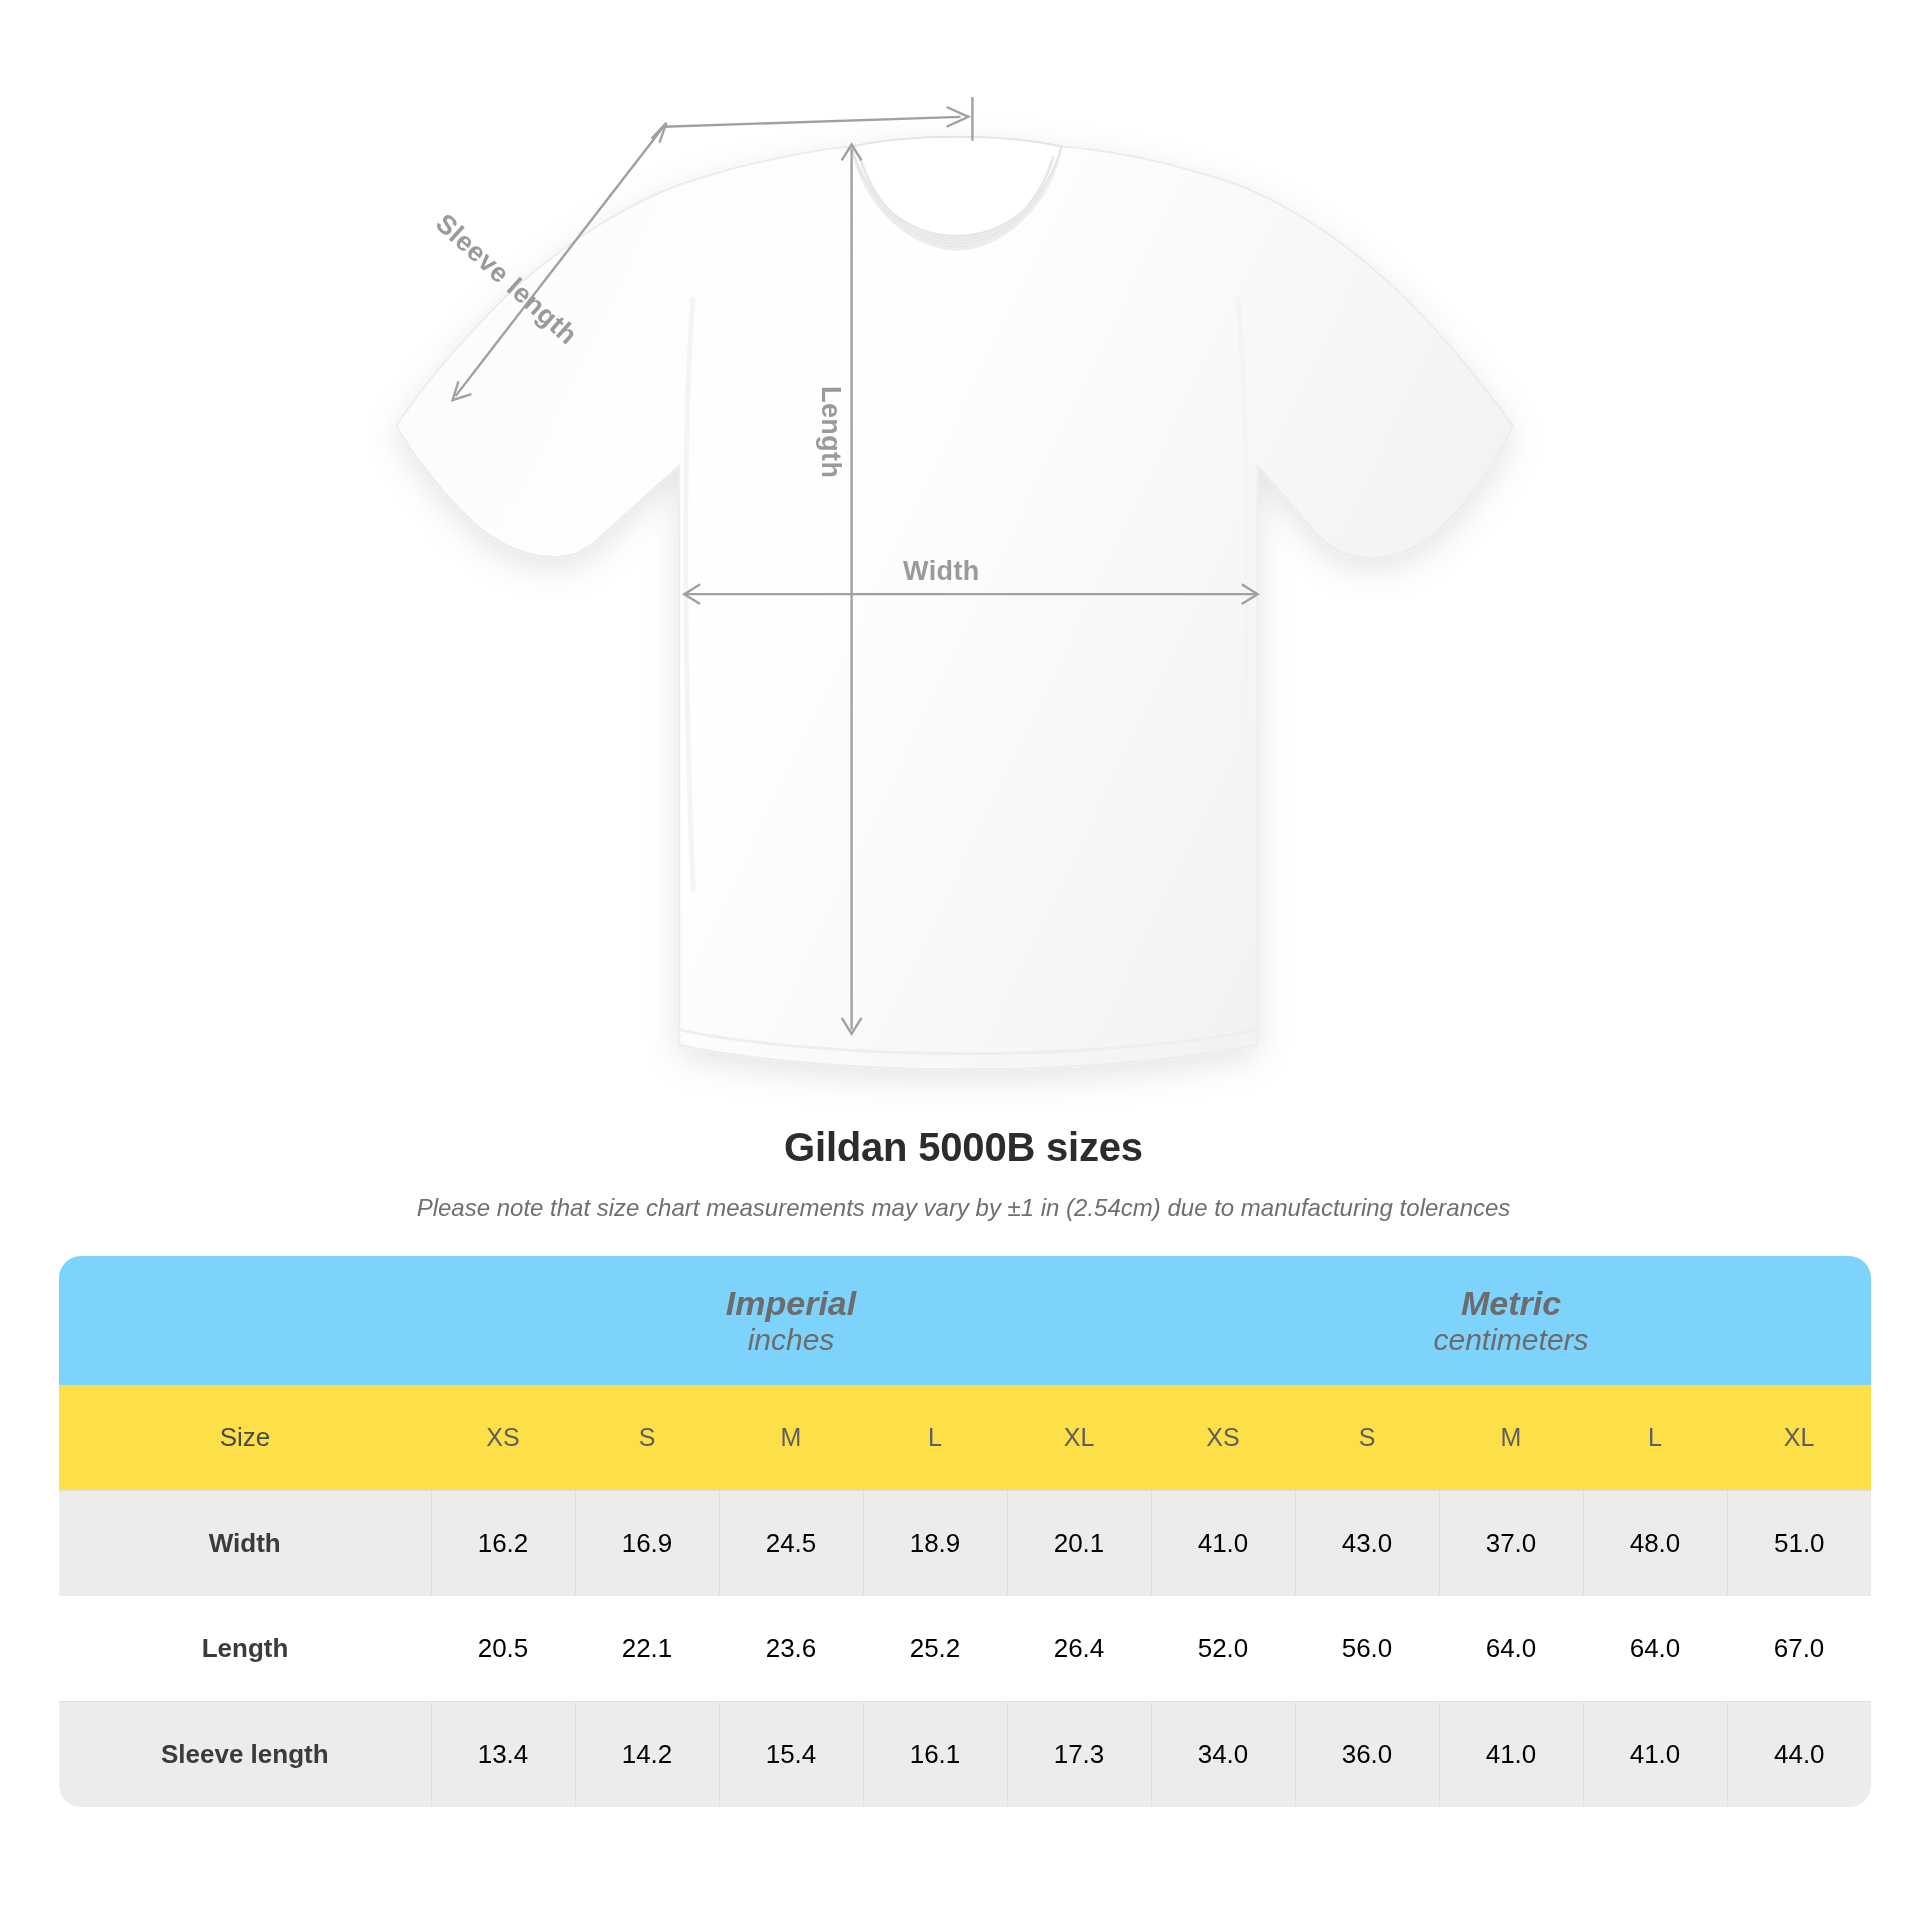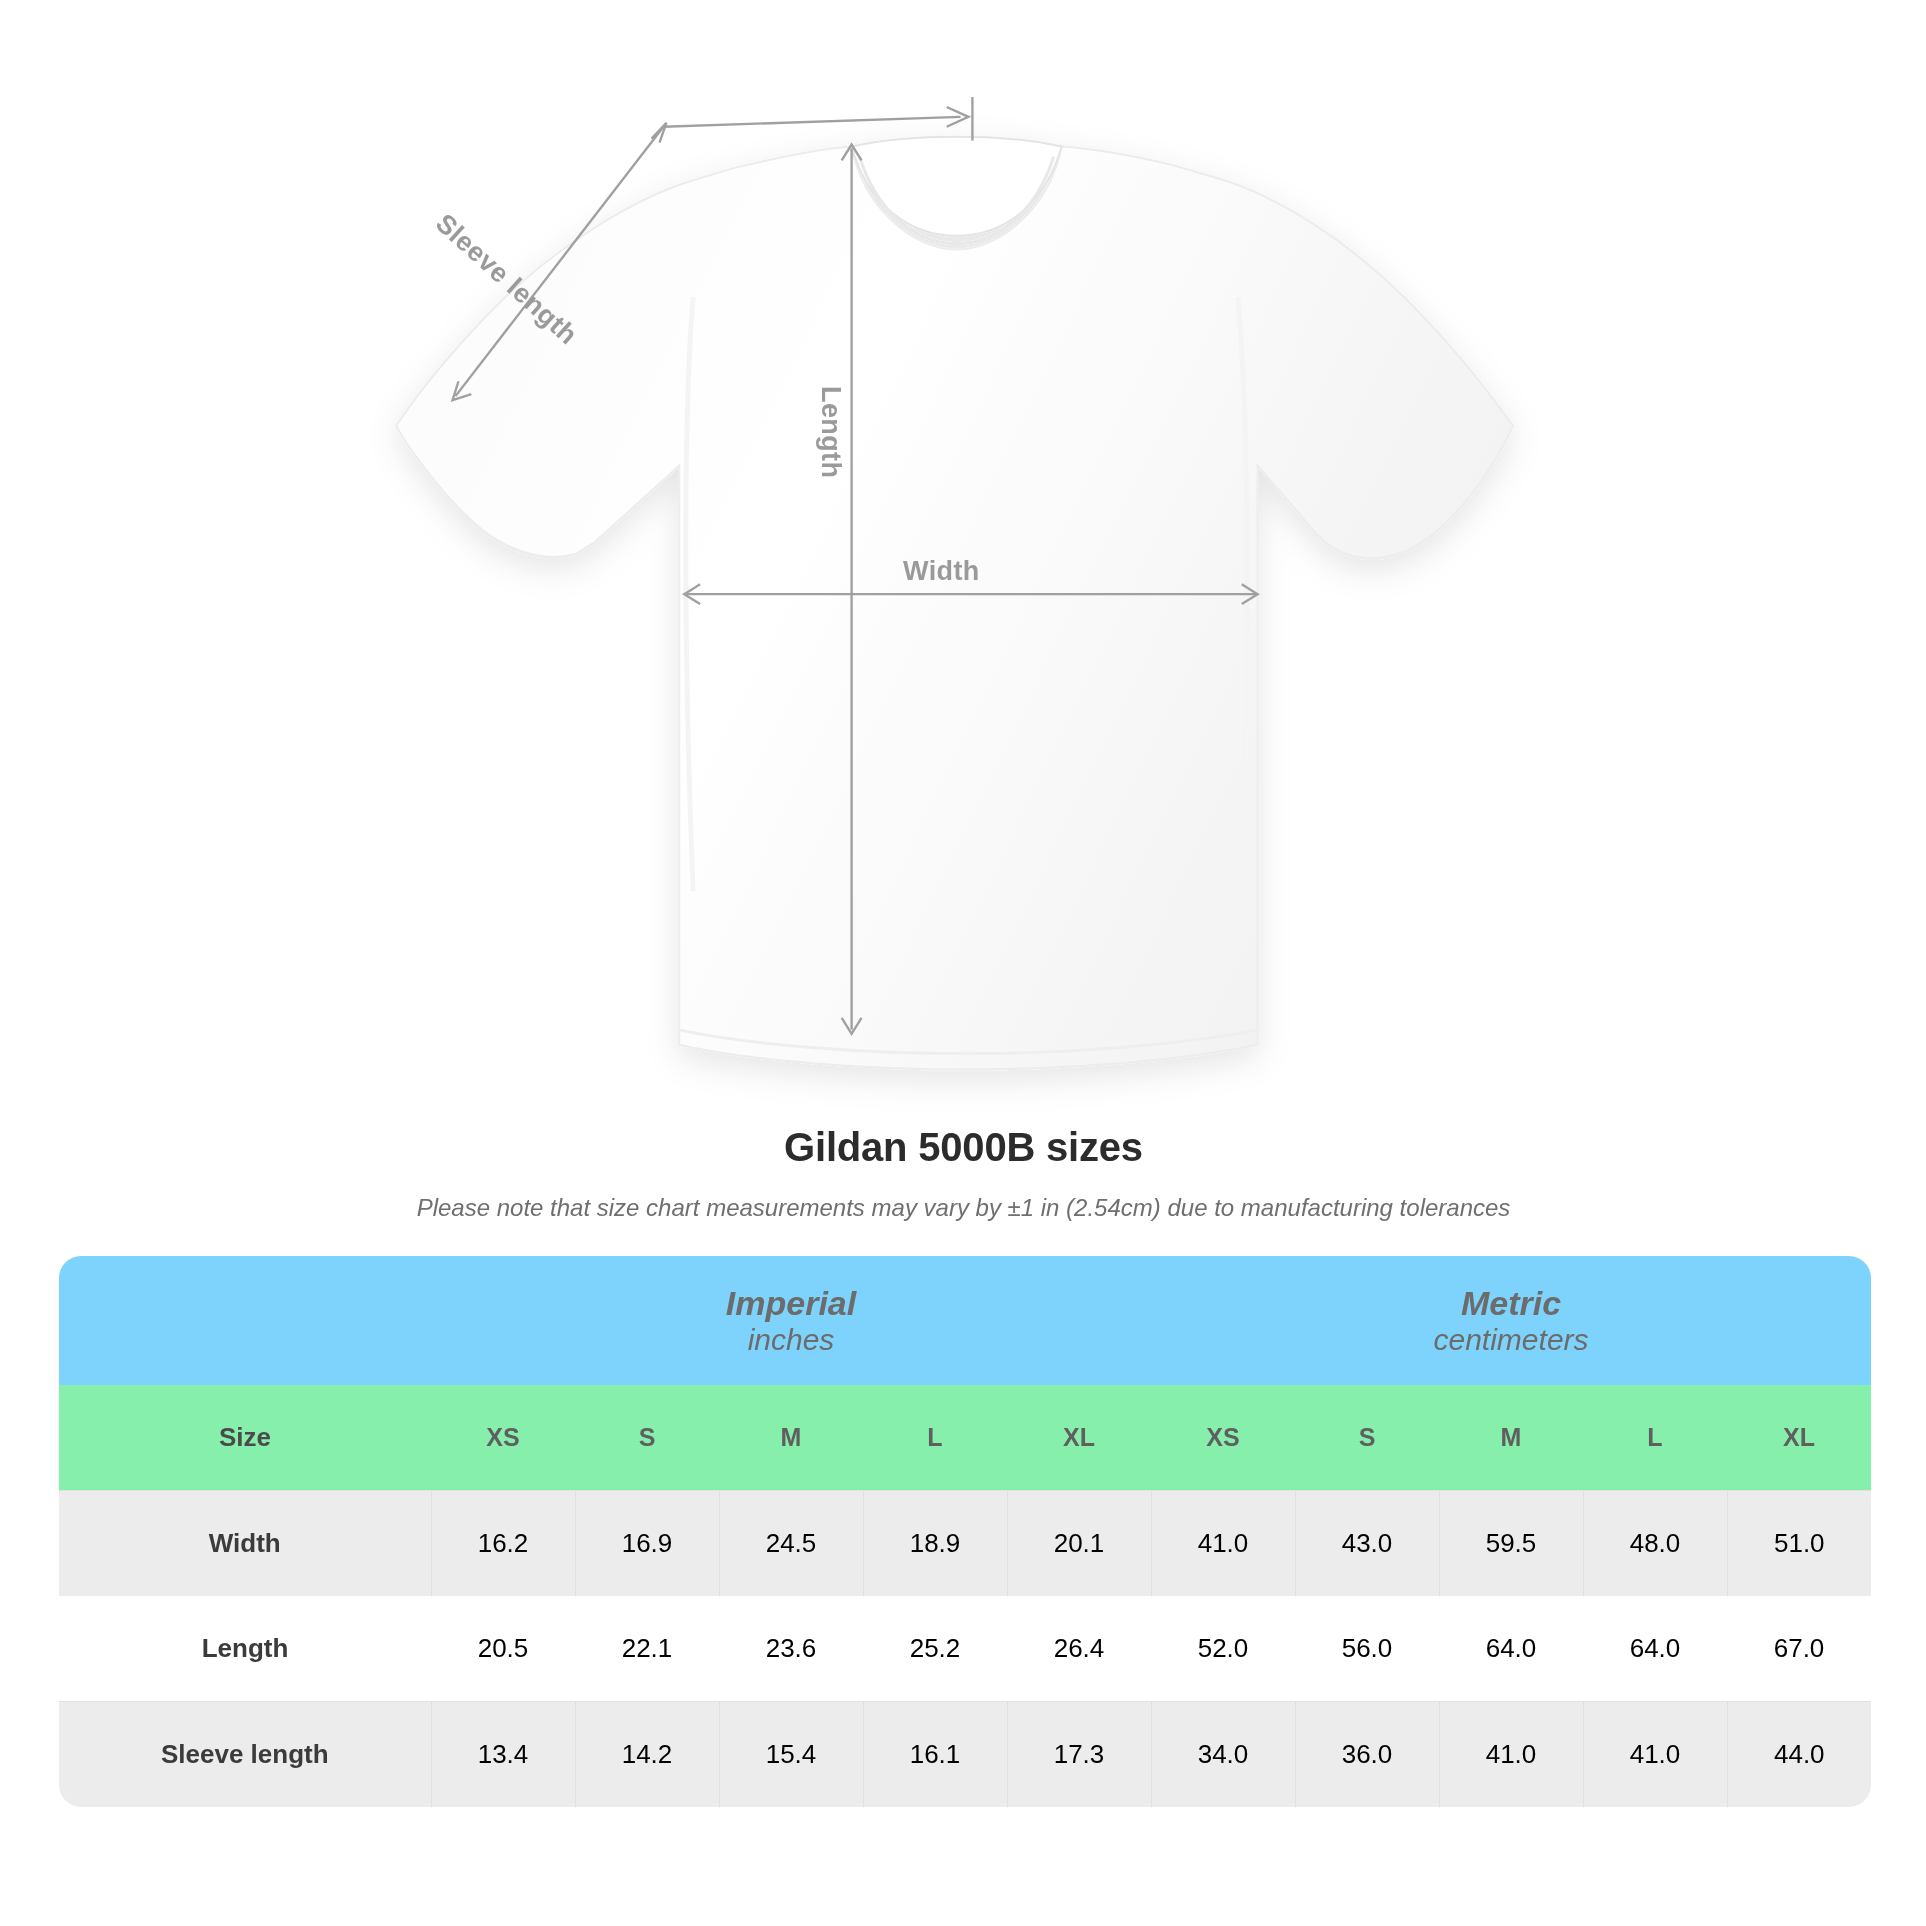--- a/index.html
+++ b/index.html
@@ -109,25 +109,25 @@
     font-style: italic;
     color: #6c6c6c;
   }
   .unit-sub {
     font-size: 30px;
     font-style: italic;
     color: #6c6c6c;
   }
 
   .col-head-row td {
-    background: #86efac;
+    background: #fde047;
     height: 103px;
     font-size: 25px;
     color: #5f5f5f;
-    font-weight: bold;
+    font-weight: normal;
     border-right: 1px solid #e6e6e6;
   }
   .col-head-row td:last-child { border-right: none; }
   .col-head-row td.rowlabel {
     font-size: 26px;
     color: #4a4a4a;
   }
 
   .data-row td {
     height: 103px;
@@ -282,21 +282,21 @@
 
       <tr class="data-row shaded">
         <td class="rowlabel">Width</td>
         <td>16.2</td>
         <td>16.9</td>
         <td>24.5</td>
         <td>18.9</td>
         <td>20.1</td>
         <td>41.0</td>
         <td>43.0</td>
-        <td>59.5</td>
+        <td>37.0</td>
         <td>48.0</td>
         <td>51.0</td>
       </tr>
 
       <tr class="data-row">
         <td class="rowlabel">Length</td>
         <td>20.5</td>
         <td>22.1</td>
         <td>23.6</td>
         <td>25.2</td>

